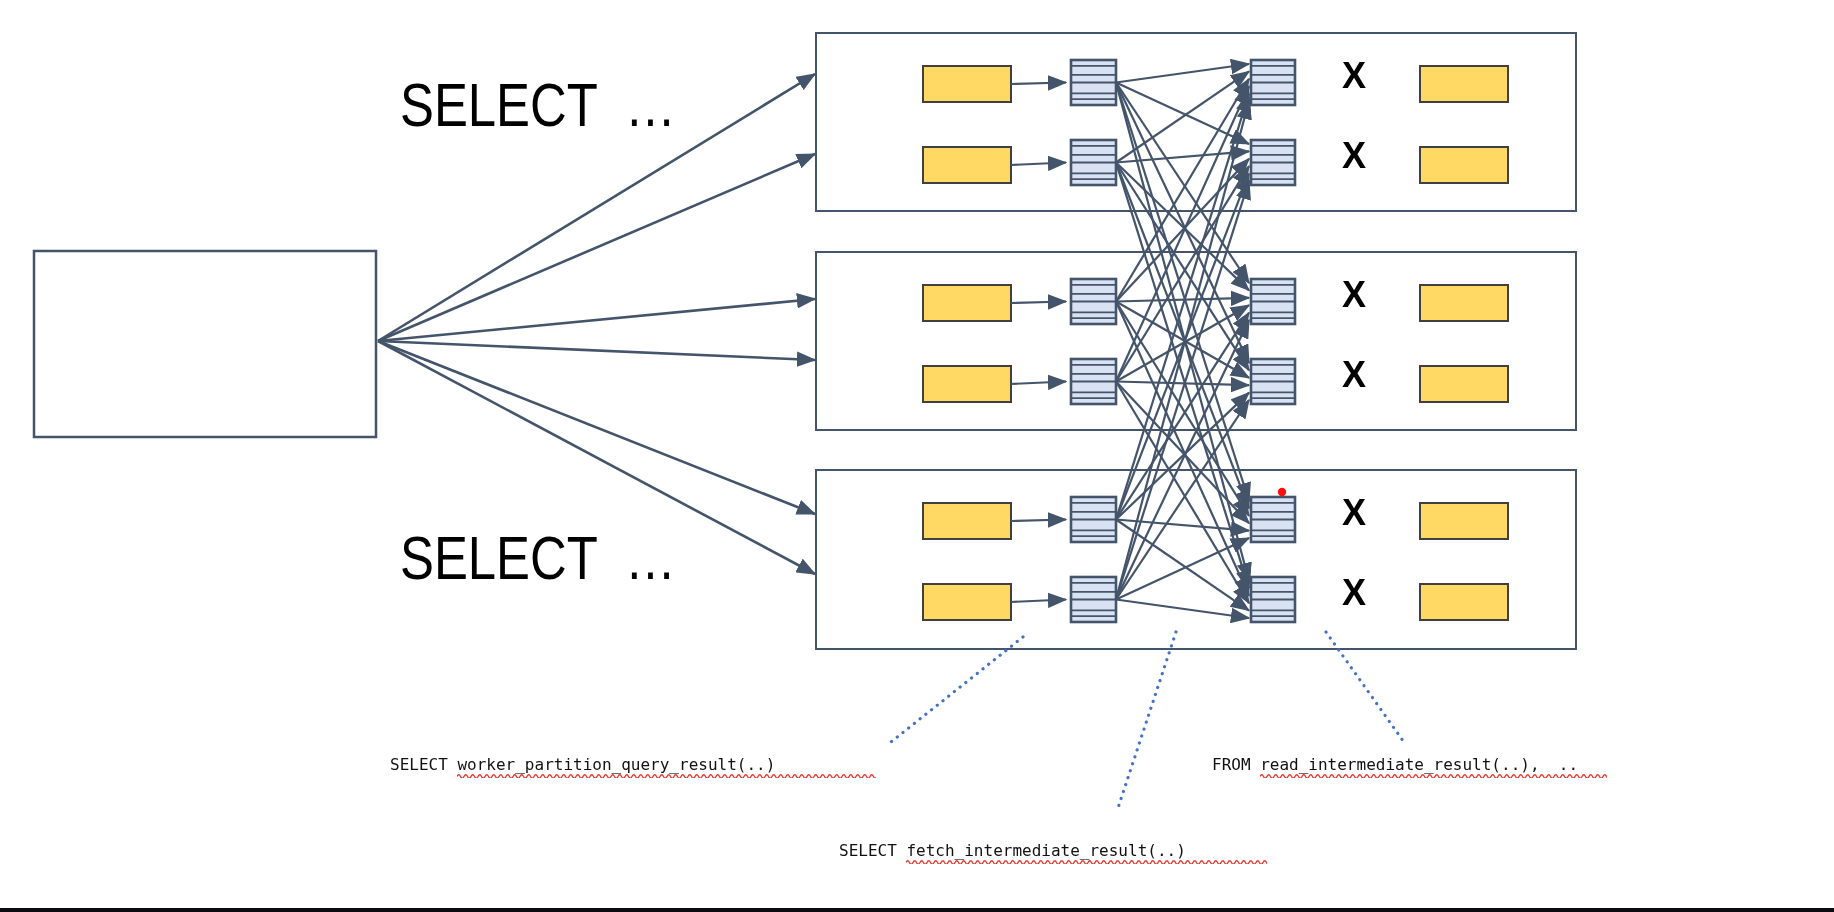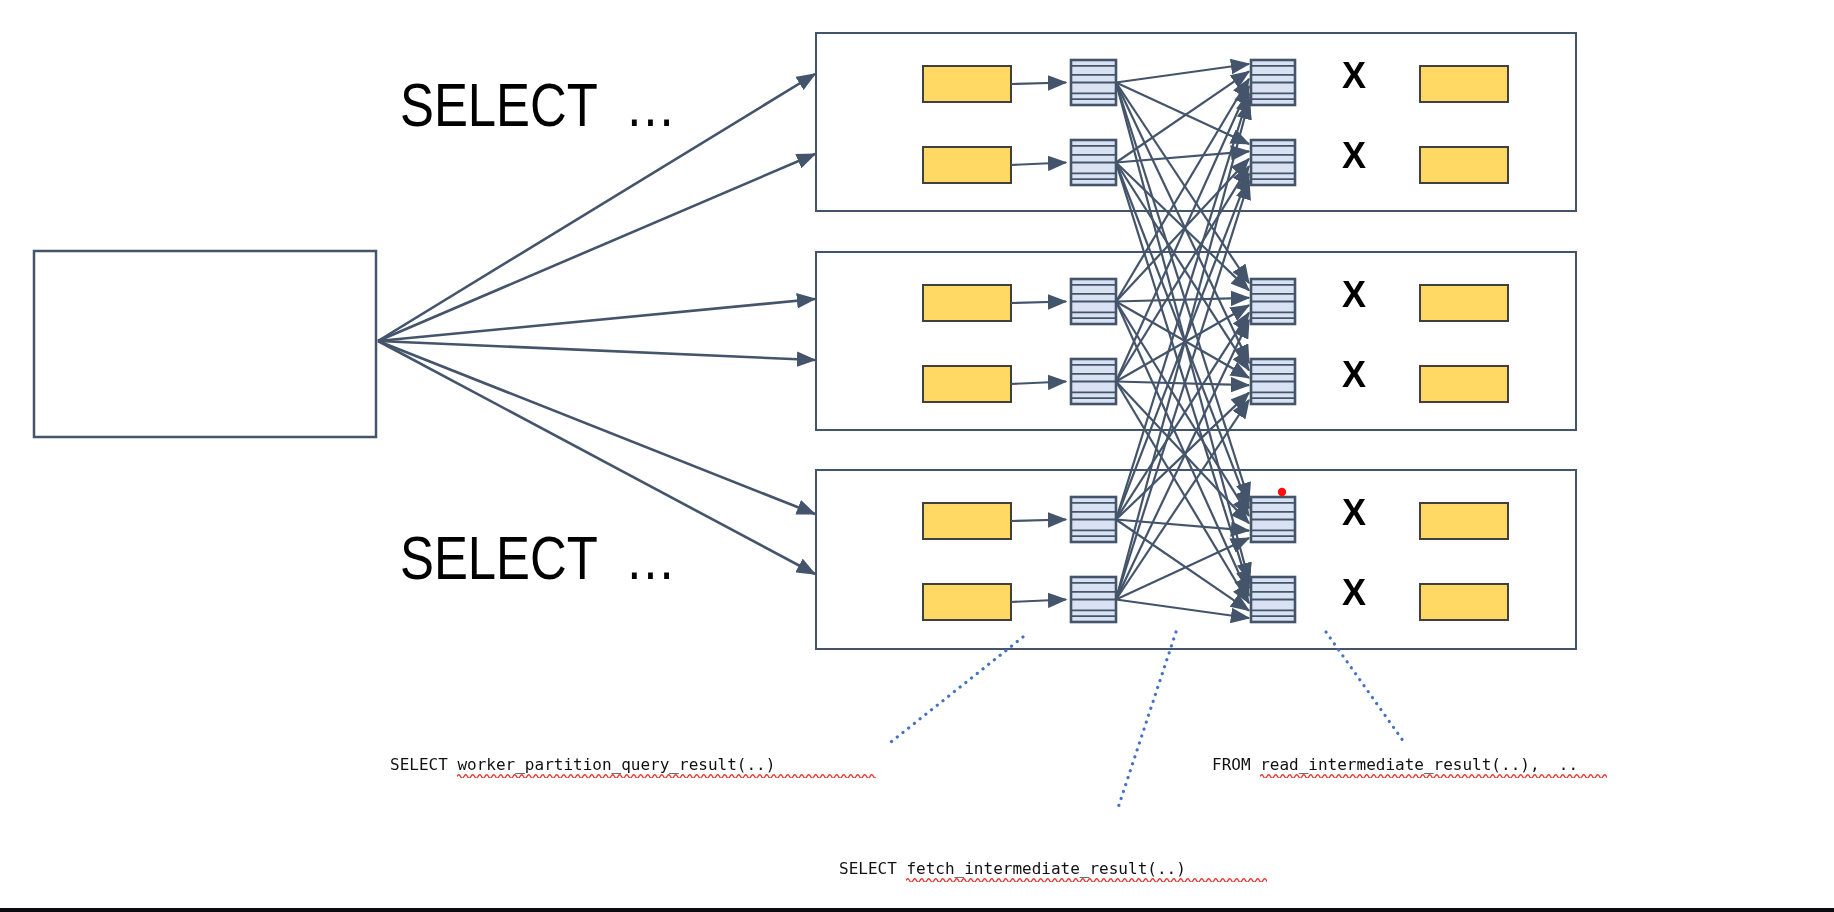--- a/index.html
+++ b/index.html
@@ -32,21 +32,21 @@
   #query-bottom { left: 400px; top: 527px; }
   .annotation {
     position: absolute;
     font-family: "DejaVu Sans Mono", "Liberation Mono", monospace;
     font-size: 16px;
     color: #111111;
     white-space: pre;
     line-height: 1.2;
   }
   #annotation-partition { left: 390px; top: 755px; }
-  #annotation-fetch     { left: 839px; top: 859px; }
+  #annotation-fetch     { left: 839px; top: 841px; }
   #annotation-read      { left: 1212px; top: 755px; }
   .sq { position: relative; display: inline-block; }
   .sq > svg { position: absolute; left: 0; bottom: -4px; }
 </style>
 </head>
 <body>
 
 <div id="stage">
 
   <svg id="diagram-svg" width="1834" height="912" viewBox="0 0 1834 912">

